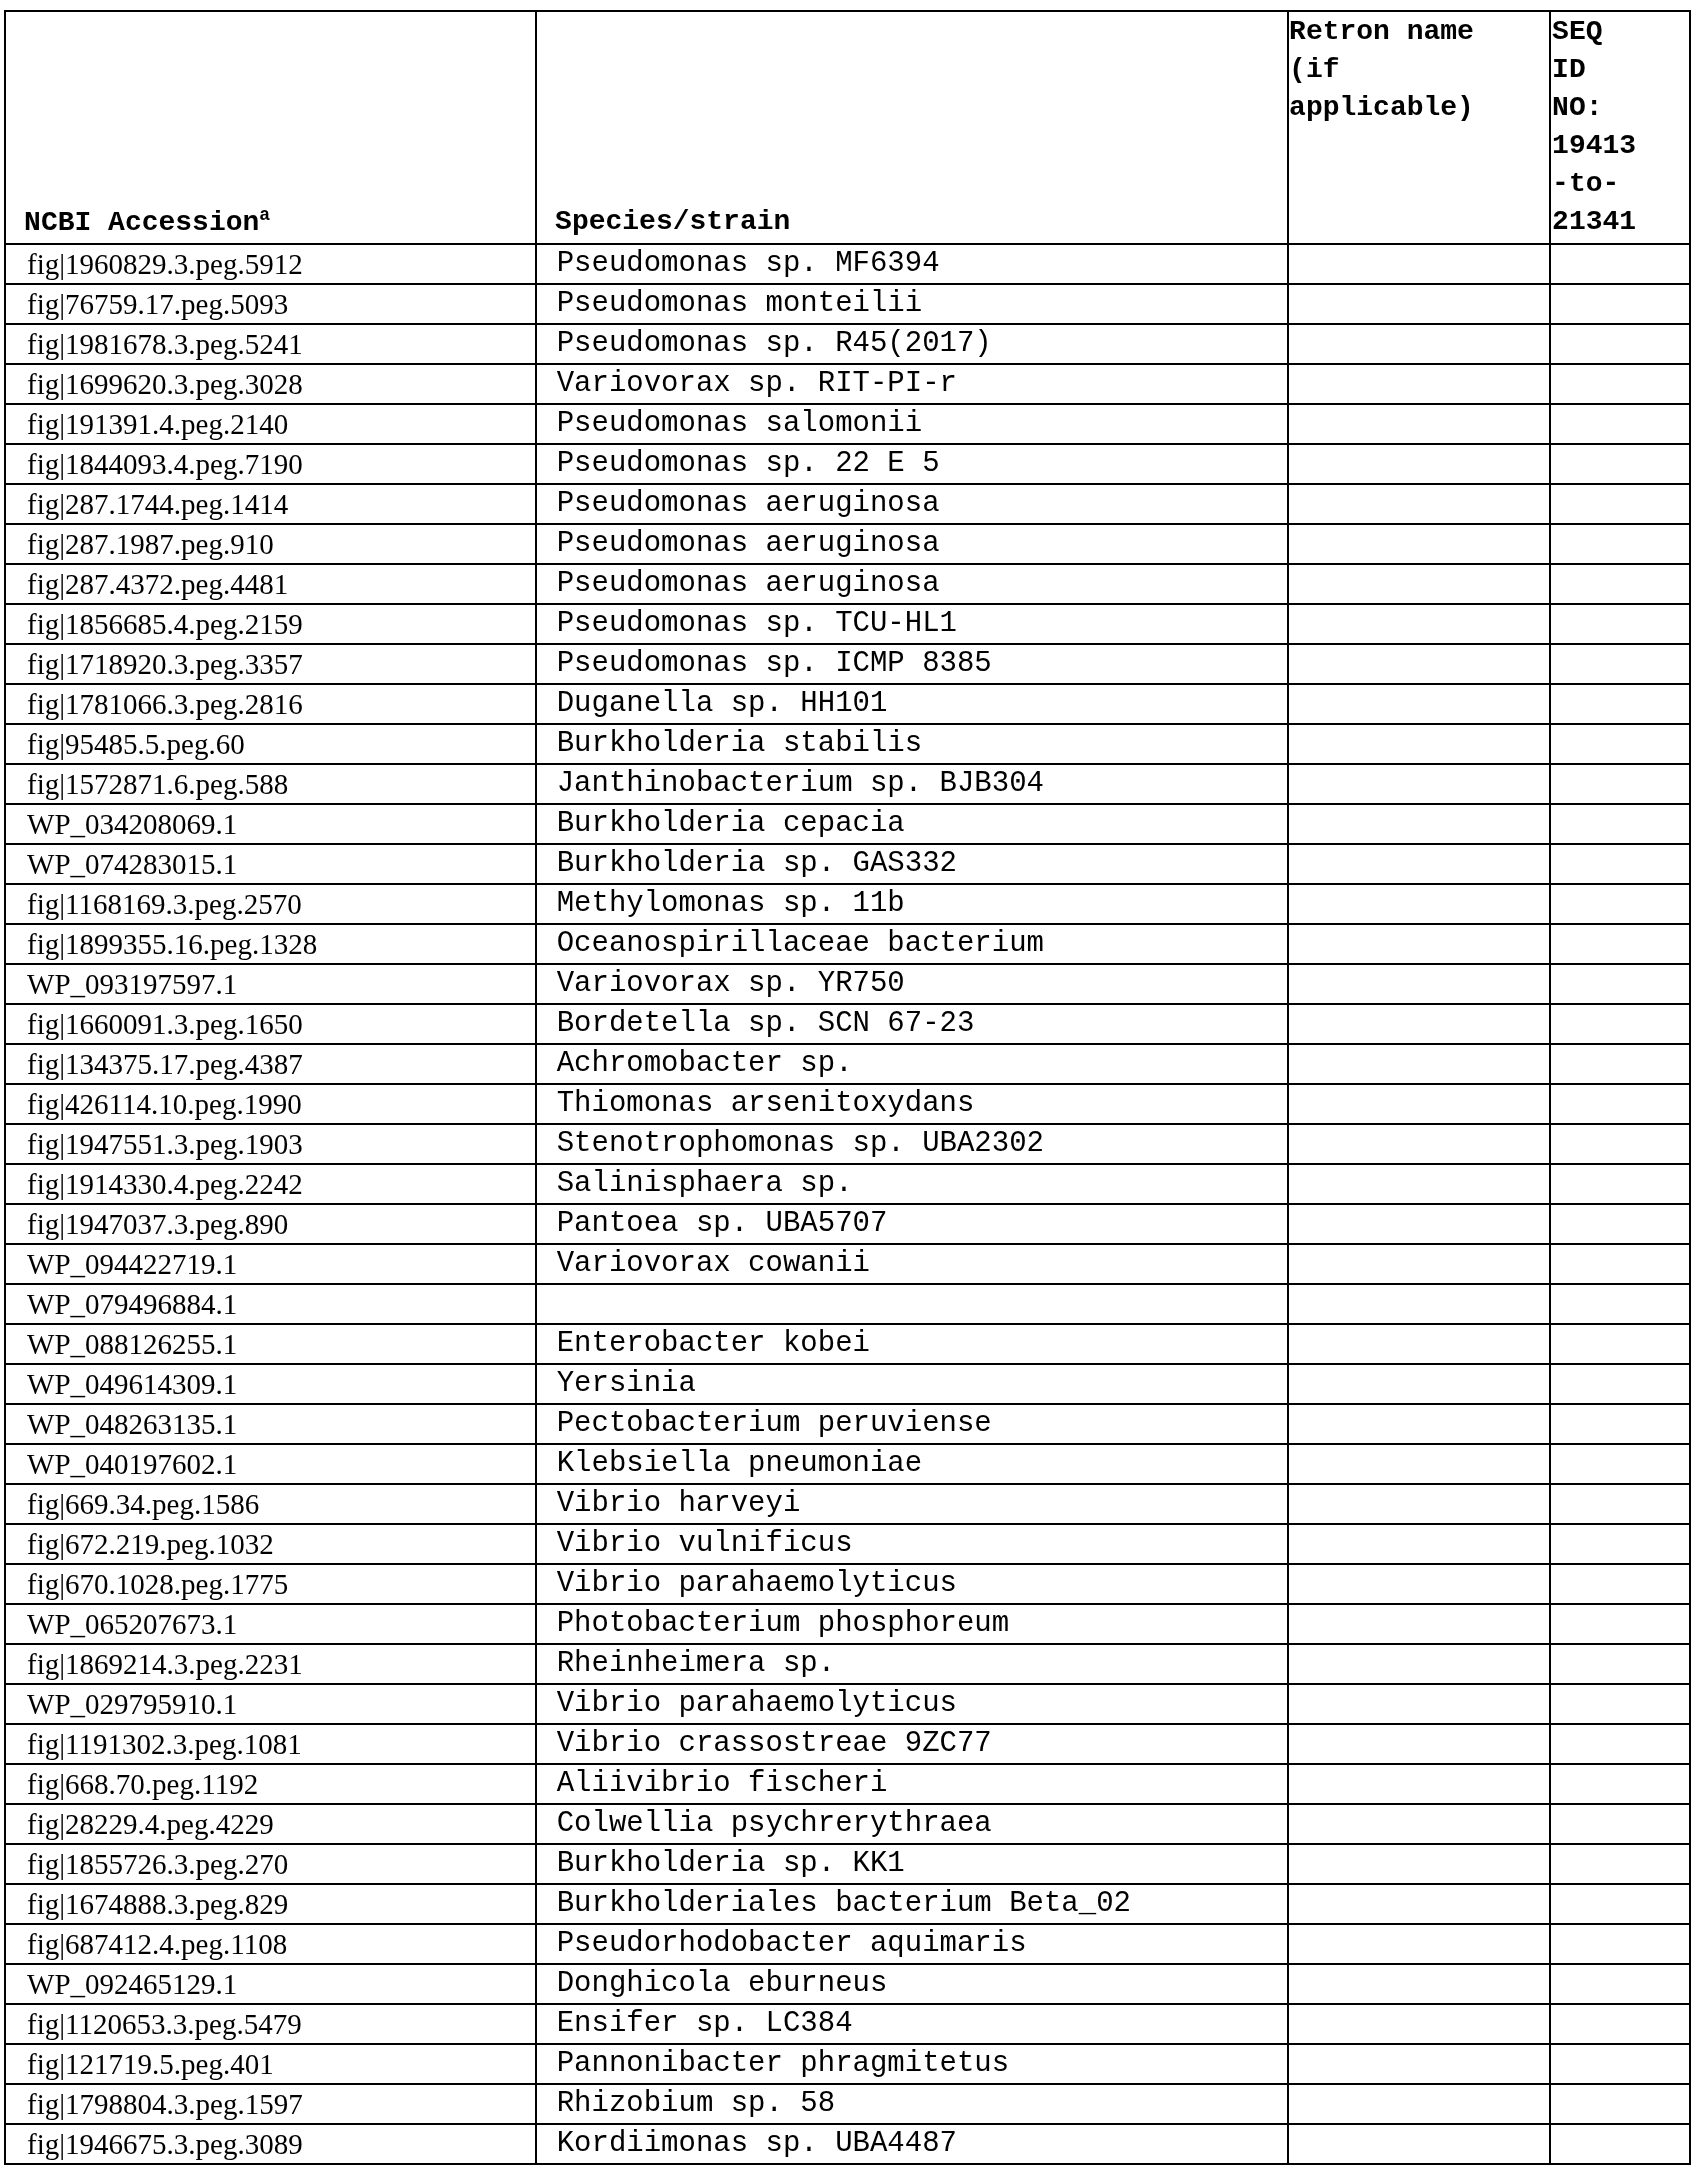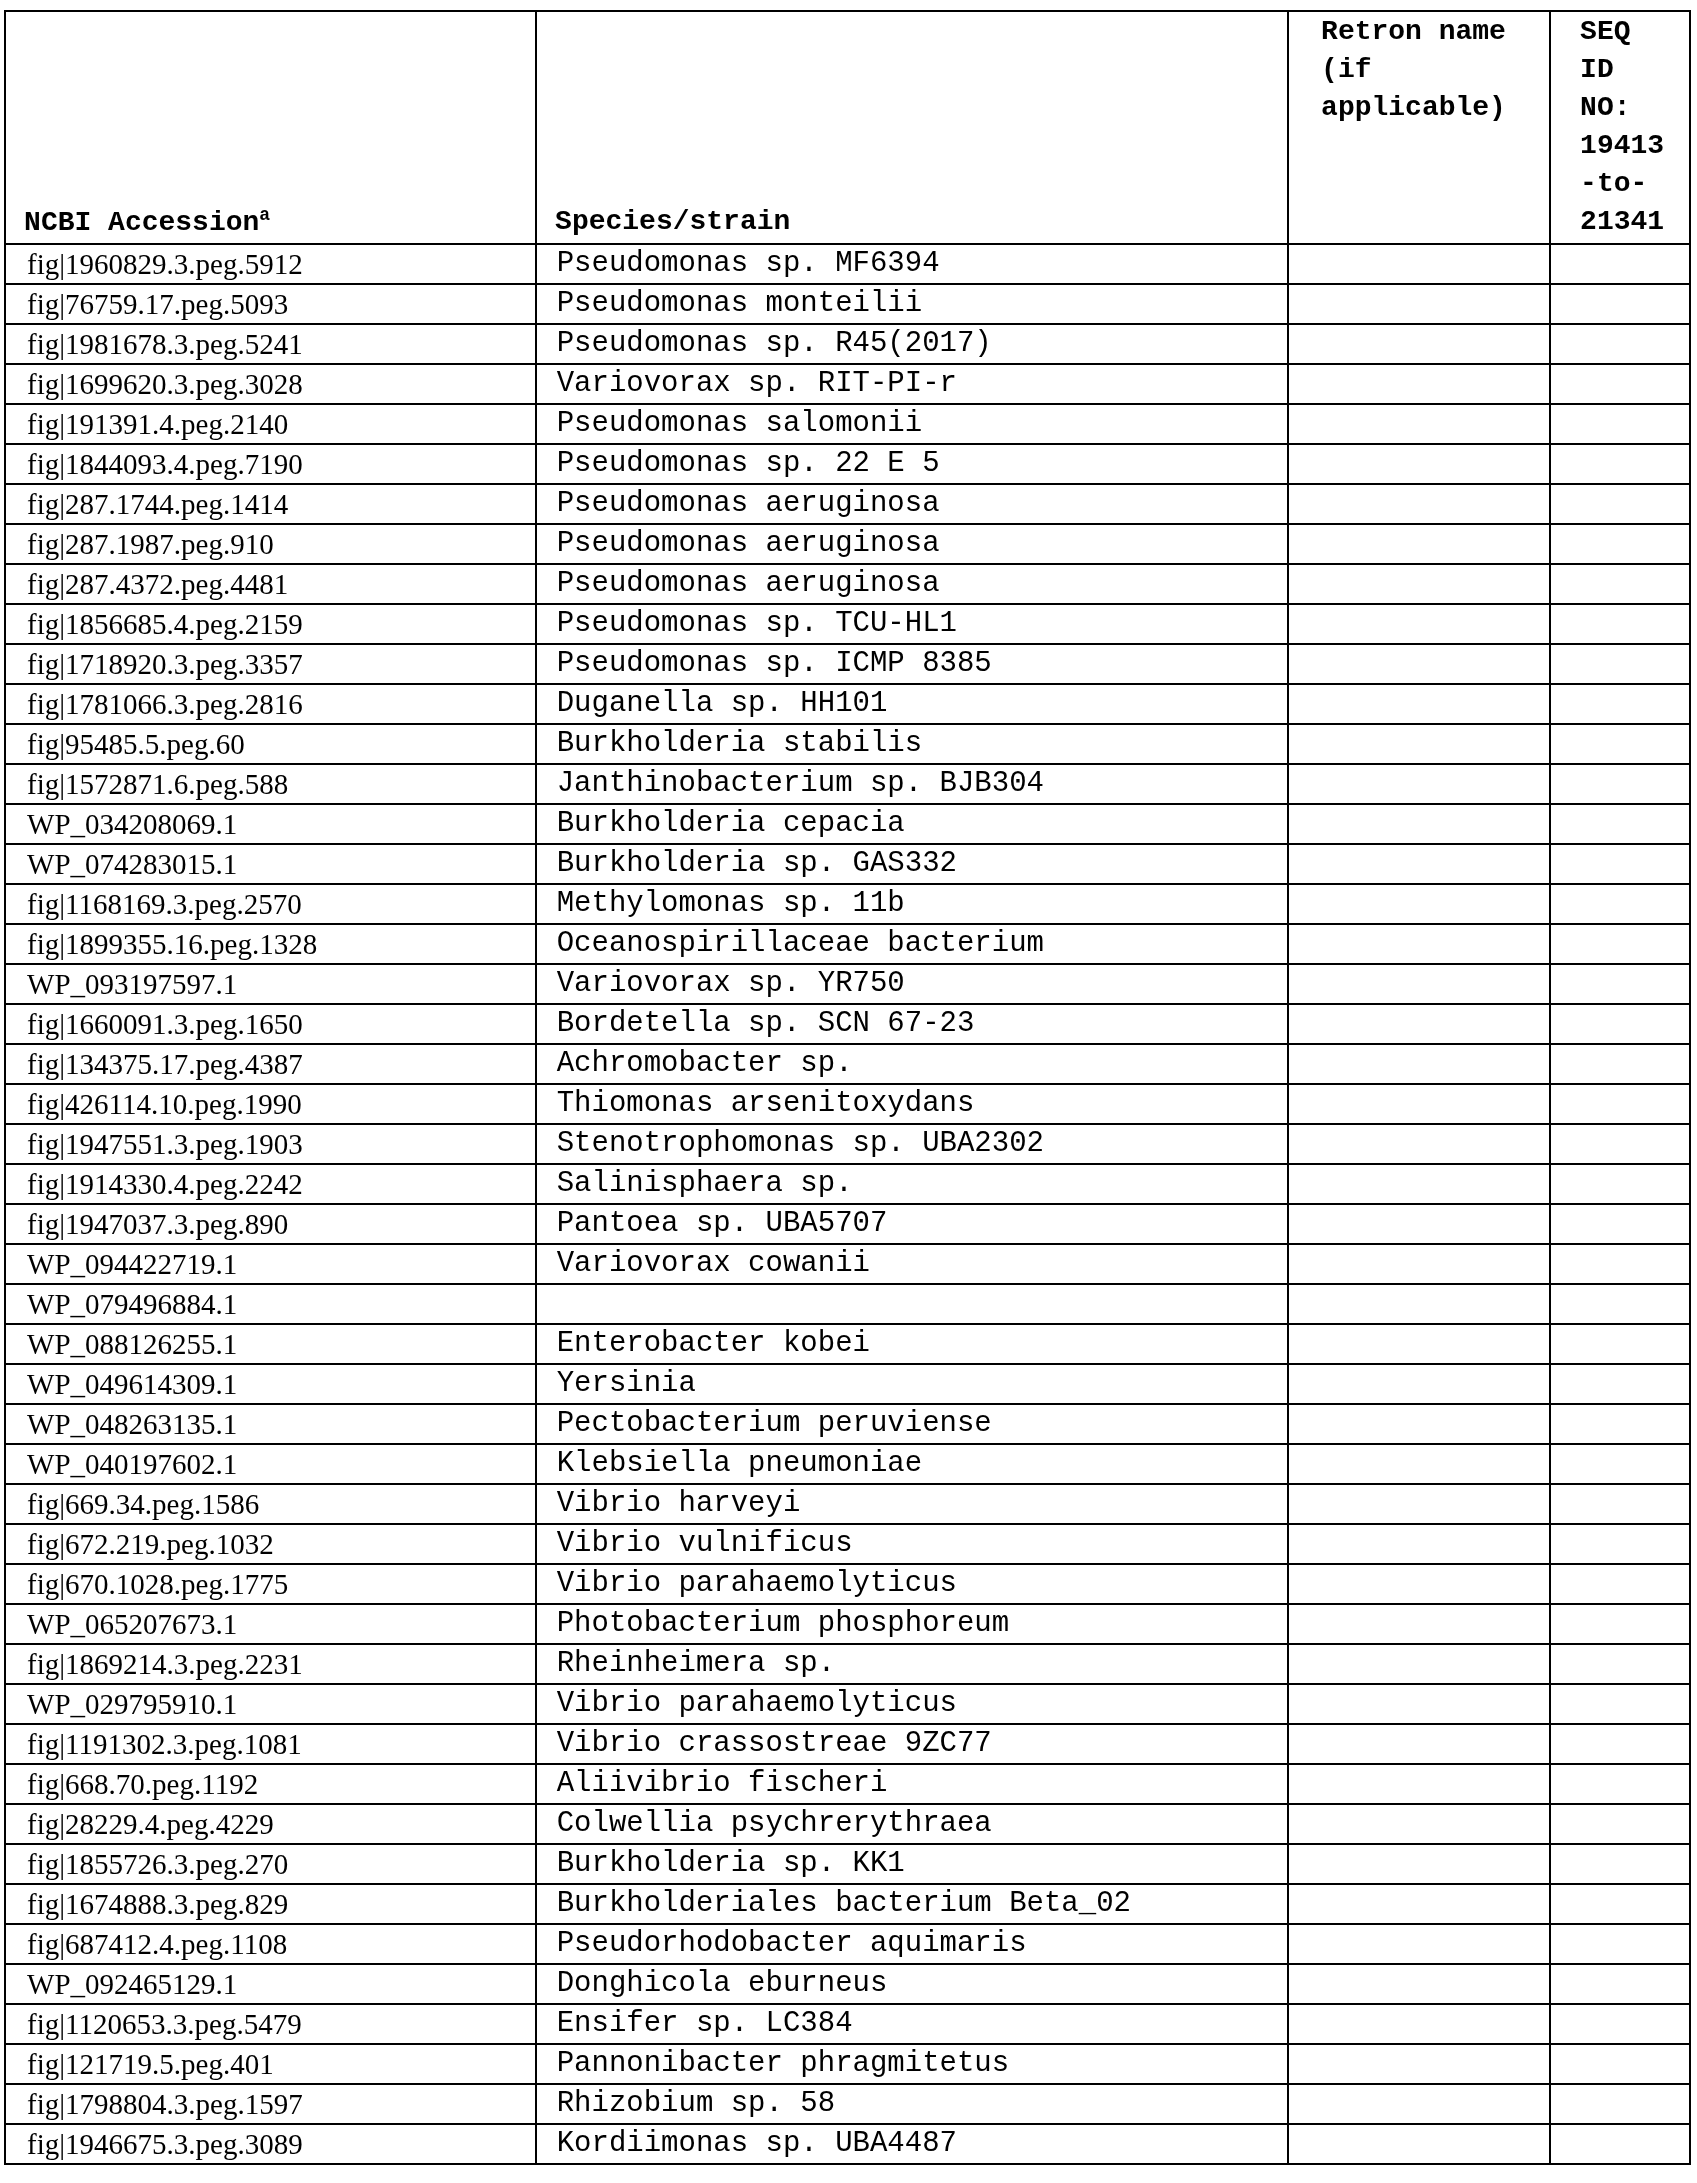--- a/index.html
+++ b/index.html
@@ -25,22 +25,22 @@
     overflow: hidden;
   }
   table.seq th {
     height: 227px;
     font-weight: bold;
     font-size: 28px;
     line-height: 38px;
     padding-bottom: 1.6px;
     vertical-align: bottom;
   }
-  table.seq th.top { vertical-align: top; padding-top: 1.6px; white-space: normal; padding-left: 32px; }
-  table.seq th.c4h { padding-left: 29px; }
+  table.seq th.top { vertical-align: top; padding-top: 1.6px; white-space: normal; padding-left: 0; }
+  table.seq th.c4h { padding-left: 1px; }
   table.seq td {
     height: 38px;
     font-size: 29px;
     line-height: 38px;
     vertical-align: middle;
     padding-left: 19.6px;
   }
   table.seq td.acc { padding-left: 21px; font-family: Liberation Serif, serif; }
   sup.fn { font-size: 18px; vertical-align: 9.8px; font-weight: bold; }
   .hline { display: block; }

